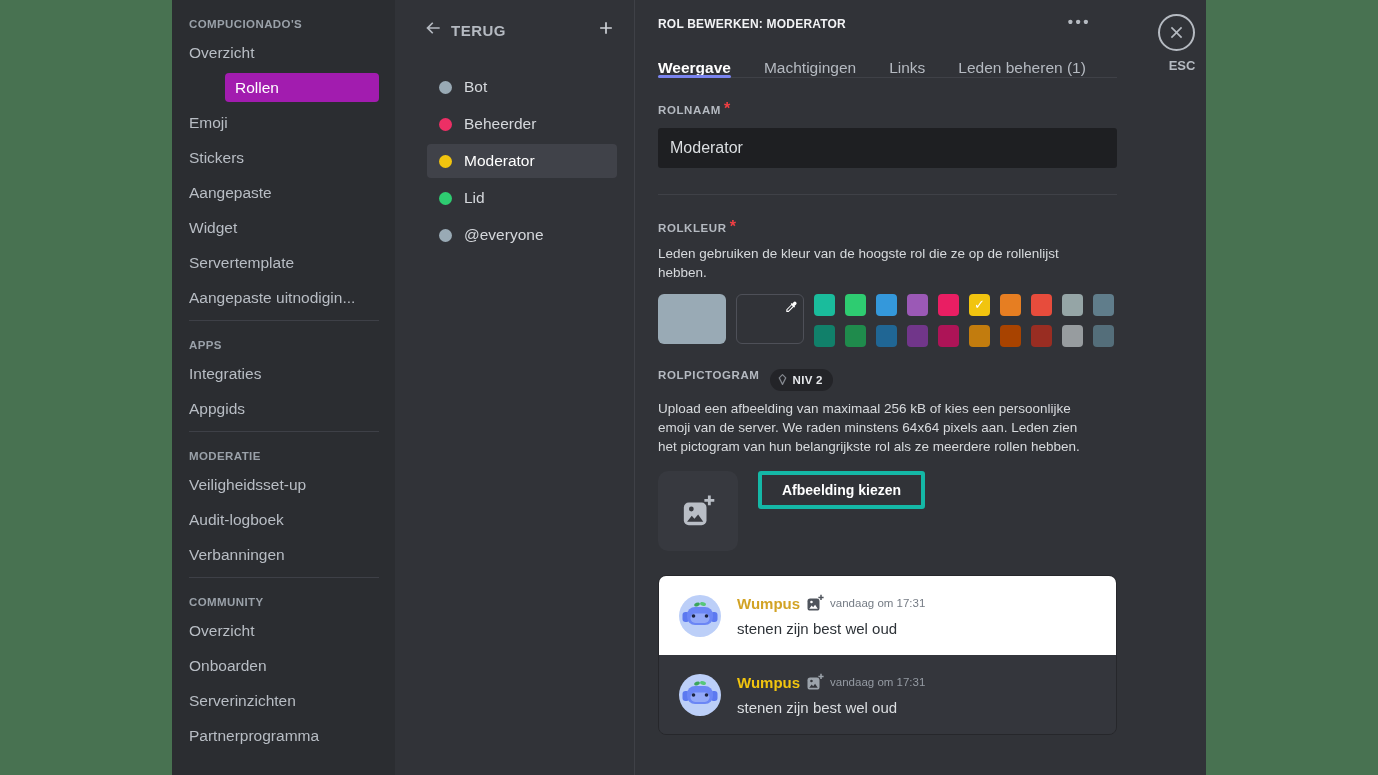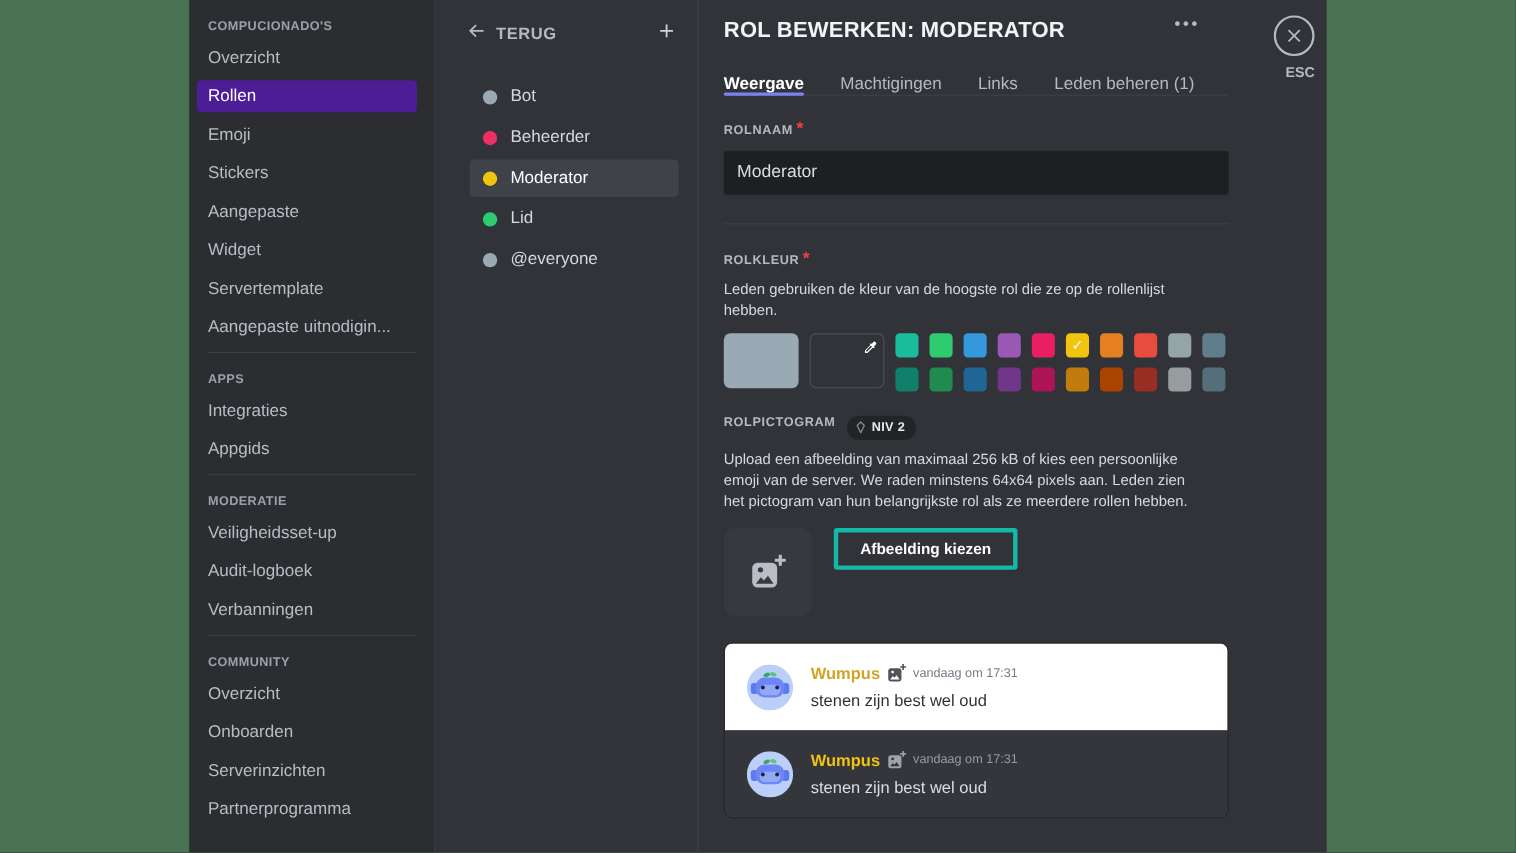--- a/index.html
+++ b/index.html
@@ -10,21 +10,21 @@
     position:relative;
     -webkit-font-smoothing:antialiased;
   }
   .modal { position:absolute; left:172px; top:0; width:1034px; height:775px; display:flex; }
 
   
   .nav { width:223px; height:775px; background:#2b2d31; padding:12px 16px 0 7px; flex:none; overflow:hidden; }
   .nav-header { font-size:11.5px; font-weight:bold; letter-spacing:.4px; color:#9aa1a9; padding:6px 10px 8px 10px; }
   .nav-item { height:29px; display:flex; align-items:center; padding:0 10px; margin-bottom:6px;
               border-radius:4px; font-size:15.5px; color:#b8bdc4; cursor:pointer; }
-  .nav-item.active { background:#4c1d95; color:#ffffff; }
+  .nav-item.active { background:#a21caf; color:#ffffff;margin-left:46px; }
   .nav-divider { border:none; border-top:1px solid #3e4047; margin:8px 0 12px 10px; }
 
   
   .main { flex:1; background:#313338; display:flex; position:relative; height:775px; }
 
   
   .roles-col { width:240px; flex:none; border-right:1px solid #3f4147; padding:18px 18px 0 28px; }
   .roles-head { display:flex; align-items:center; }
   .back-btn { color:#b5bac1; display:flex; align-items:center; cursor:pointer; }
   .back-btn svg { width:20px; height:20px; }
@@ -34,21 +34,21 @@
   .role-list { margin-top:28px; margin-left:4px; }
   .role-item { height:34px; display:flex; align-items:center; gap:12px; padding:0 12px; margin-bottom:3px;
                border-radius:4px; font-size:15.5px; color:#d5d8dc; cursor:pointer; width:190px; }
   .role-item.selected { background:#404249; color:#ffffff; }
   .role-dot { width:13px; height:13px; border-radius:50%; flex:none; }
 
   
   .content { width:482px; padding:17px 0 0 23px; }
   .inner { width:459px; }
   .title-row { display:flex; align-items:flex-start; justify-content:space-between; }
-  .page-title { font-size:20px; font-weight:bold; color:#f2f3f5; letter-spacing:.2px; }
+  .page-title { font-size:12px; font-weight:bold; color:#f2f3f5; letter-spacing:.2px; }
   .more-btn { color:#b5bac1; font-size:15px; letter-spacing:2.5px; line-height:10px; cursor:pointer; margin-right:26px; font-weight:bold; }
 
   .tabs { display:flex; gap:33px; margin-top:28px; border-bottom:1px solid #3f4147; }
   .tab { position:relative; font-size:15.5px; color:#b5bac1; cursor:pointer; }
   .tab.active { color:#ffffff; font-weight:bold; }
   .tab .underline { display:none; }
   .tab.active .underline { display:block; position:absolute; left:0; right:0; bottom:-1px; height:3px; border-radius:2px; }
 
   .field-label { font-size:11.5px; font-weight:bold; letter-spacing:.6px; color:#b5bac1; }
   .req { margin-left:3px; font-weight:bold; }

